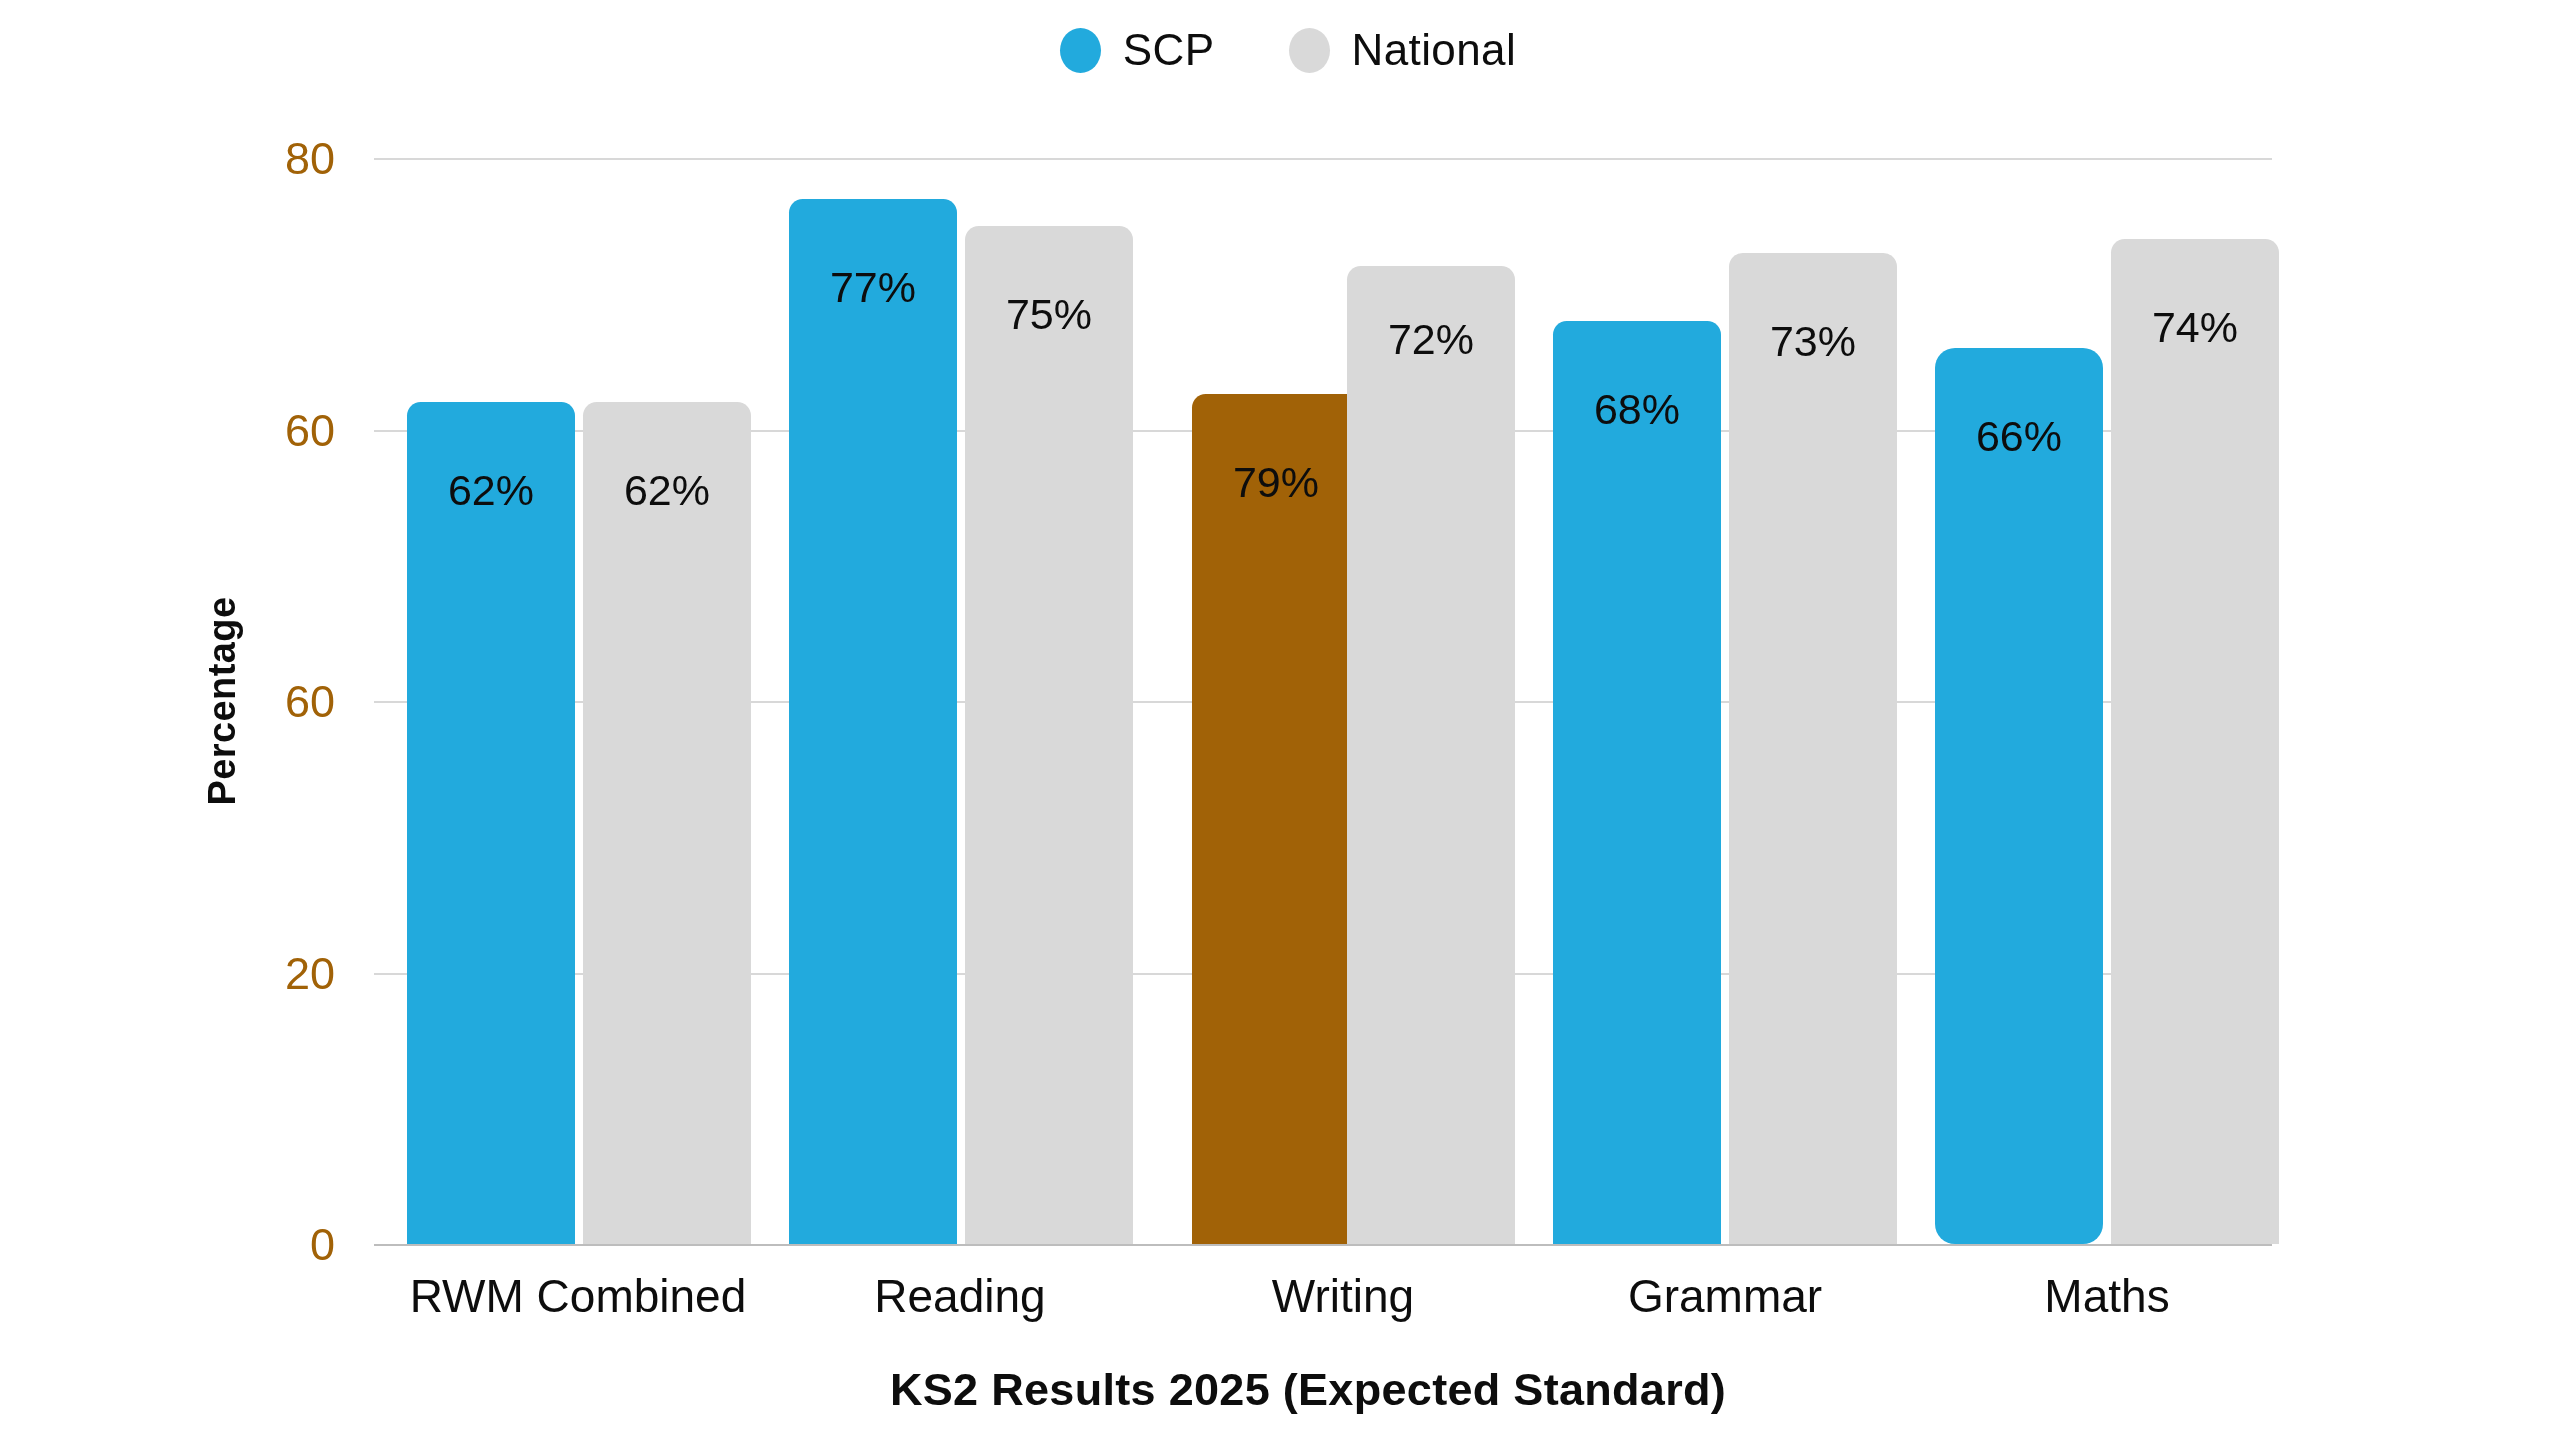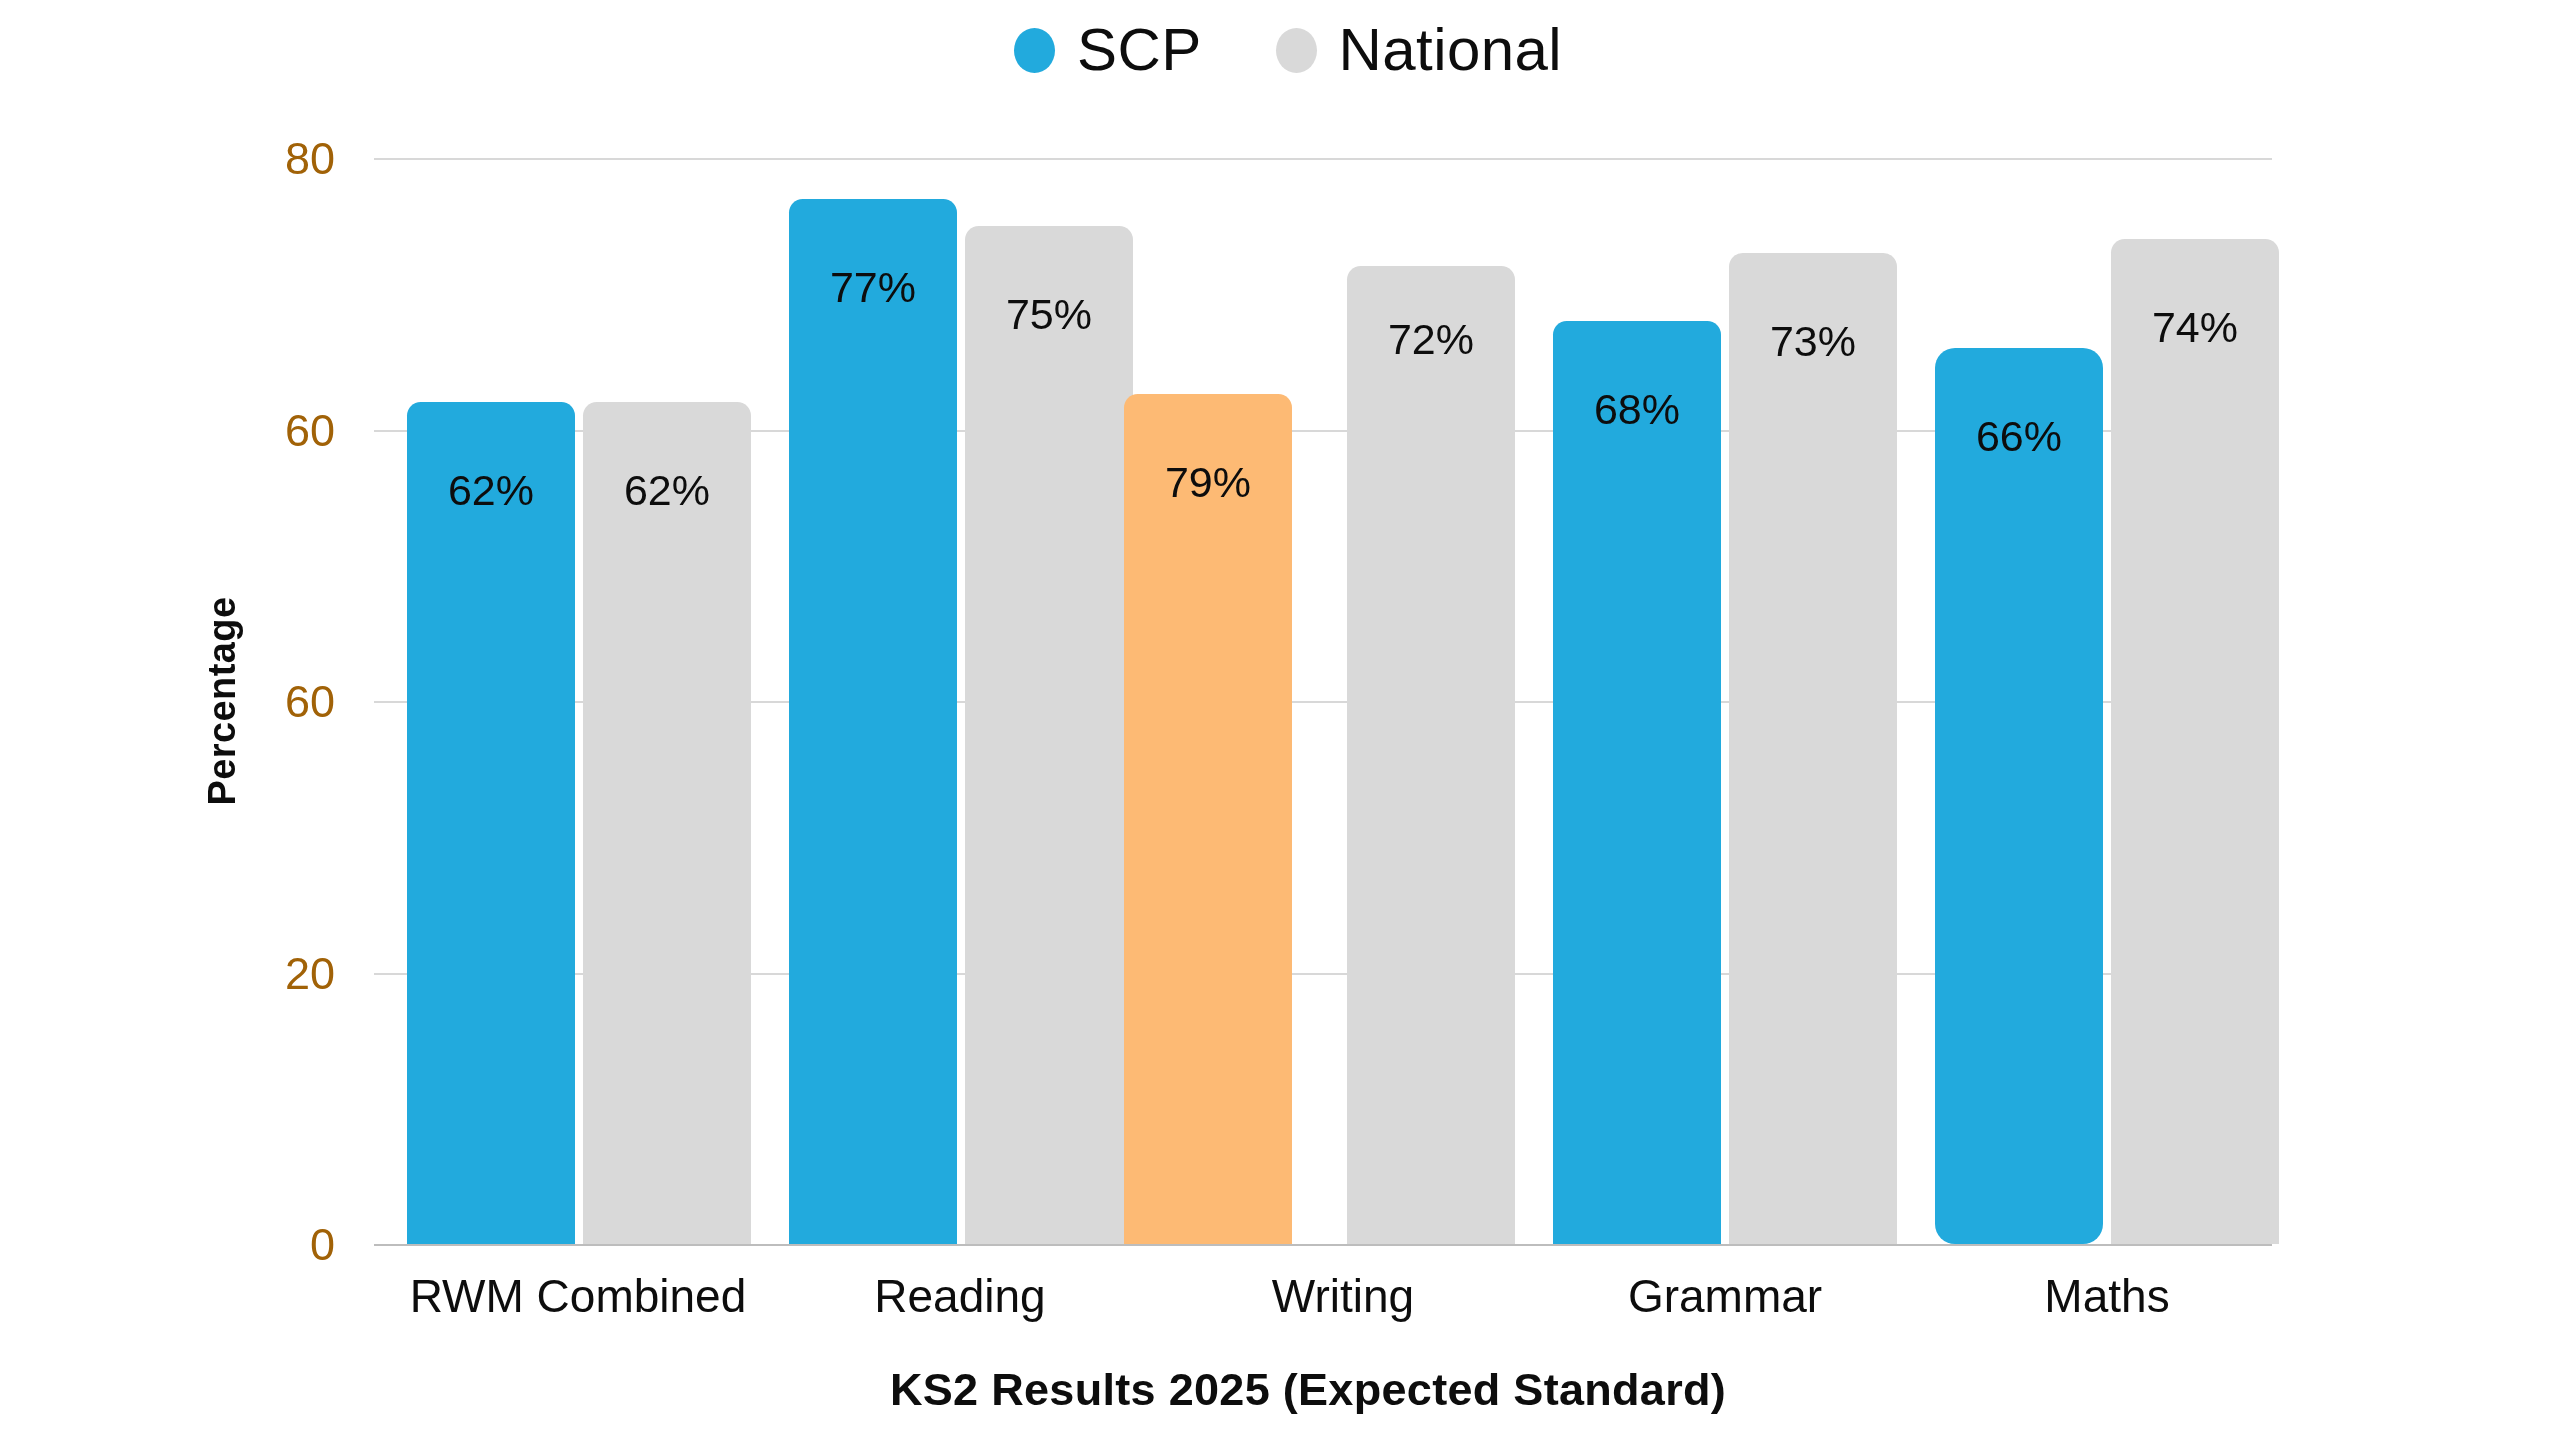--- a/index.html
+++ b/index.html
@@ -39,21 +39,21 @@
     align-items: center;
     gap: 22px;
   }
   .legend-swatch {
     width: 41px;
     height: 45px;
     border-radius: 50%;
     display: block;
   }
   .legend-label {
-    font-size: 60px;
+    font-size: 44px;
     line-height: 1;
     letter-spacing: 0.4px;
     color: #0d0d0d;
     font-weight: 400;
     white-space: nowrap;
   }
 
   
   #plot {
     position: absolute;
@@ -181,21 +181,21 @@
       </div>
       <div class="bar" style="left: 209px; width: 168px; height: 842px; background: rgb(217, 217, 217);">
         <div class="bar-value" style="top: 67px;">62%</div>
       </div>
       <div class="bar" style="left: 415px; width: 168px; height: 1045px; background: rgb(34, 170, 221);">
         <div class="bar-value" style="top: 67px;">77%</div>
       </div>
       <div class="bar" style="left: 591px; width: 168px; height: 1018px; background: rgb(217, 217, 217);">
         <div class="bar-value" style="top: 67px;">75%</div>
       </div>
-      <div class="bar" style="left: 750px; width: 168px; height: 850px; background: #fdba74;">
+      <div class="bar" style="left: 818px; width: 168px; height: 850px; background: #a16207;">
         <div class="bar-value" style="top: 67px;">79%</div>
       </div>
       <div class="bar" style="left: 973px; width: 168px; height: 978px; background: rgb(217, 217, 217);">
         <div class="bar-value" style="top: 52px;">72%</div>
       </div>
       <div class="bar" style="left: 1179px; width: 168px; height: 923px; background: rgb(34, 170, 221);">
         <div class="bar-value" style="top: 67px;">68%</div>
       </div>
       <div class="bar" style="left: 1355px; width: 168px; height: 991px; background: rgb(217, 217, 217);">
         <div class="bar-value" style="top: 67px;">73%</div>

